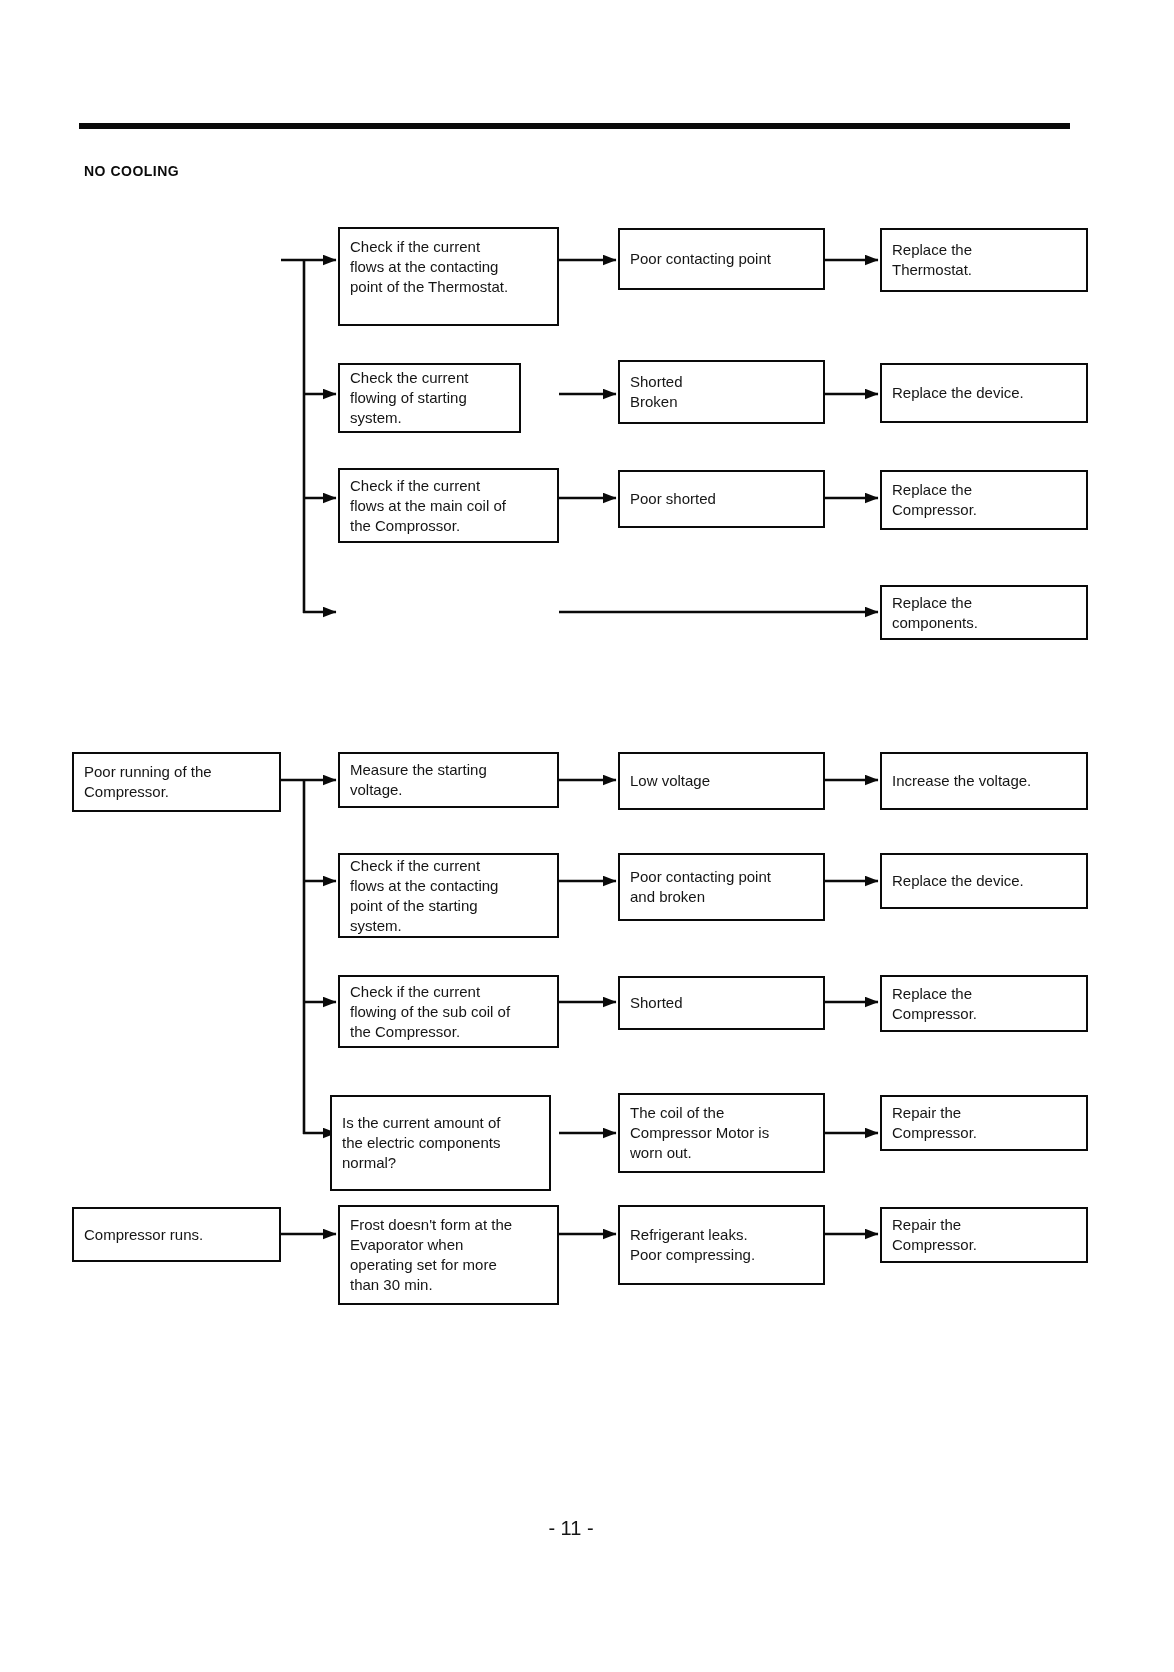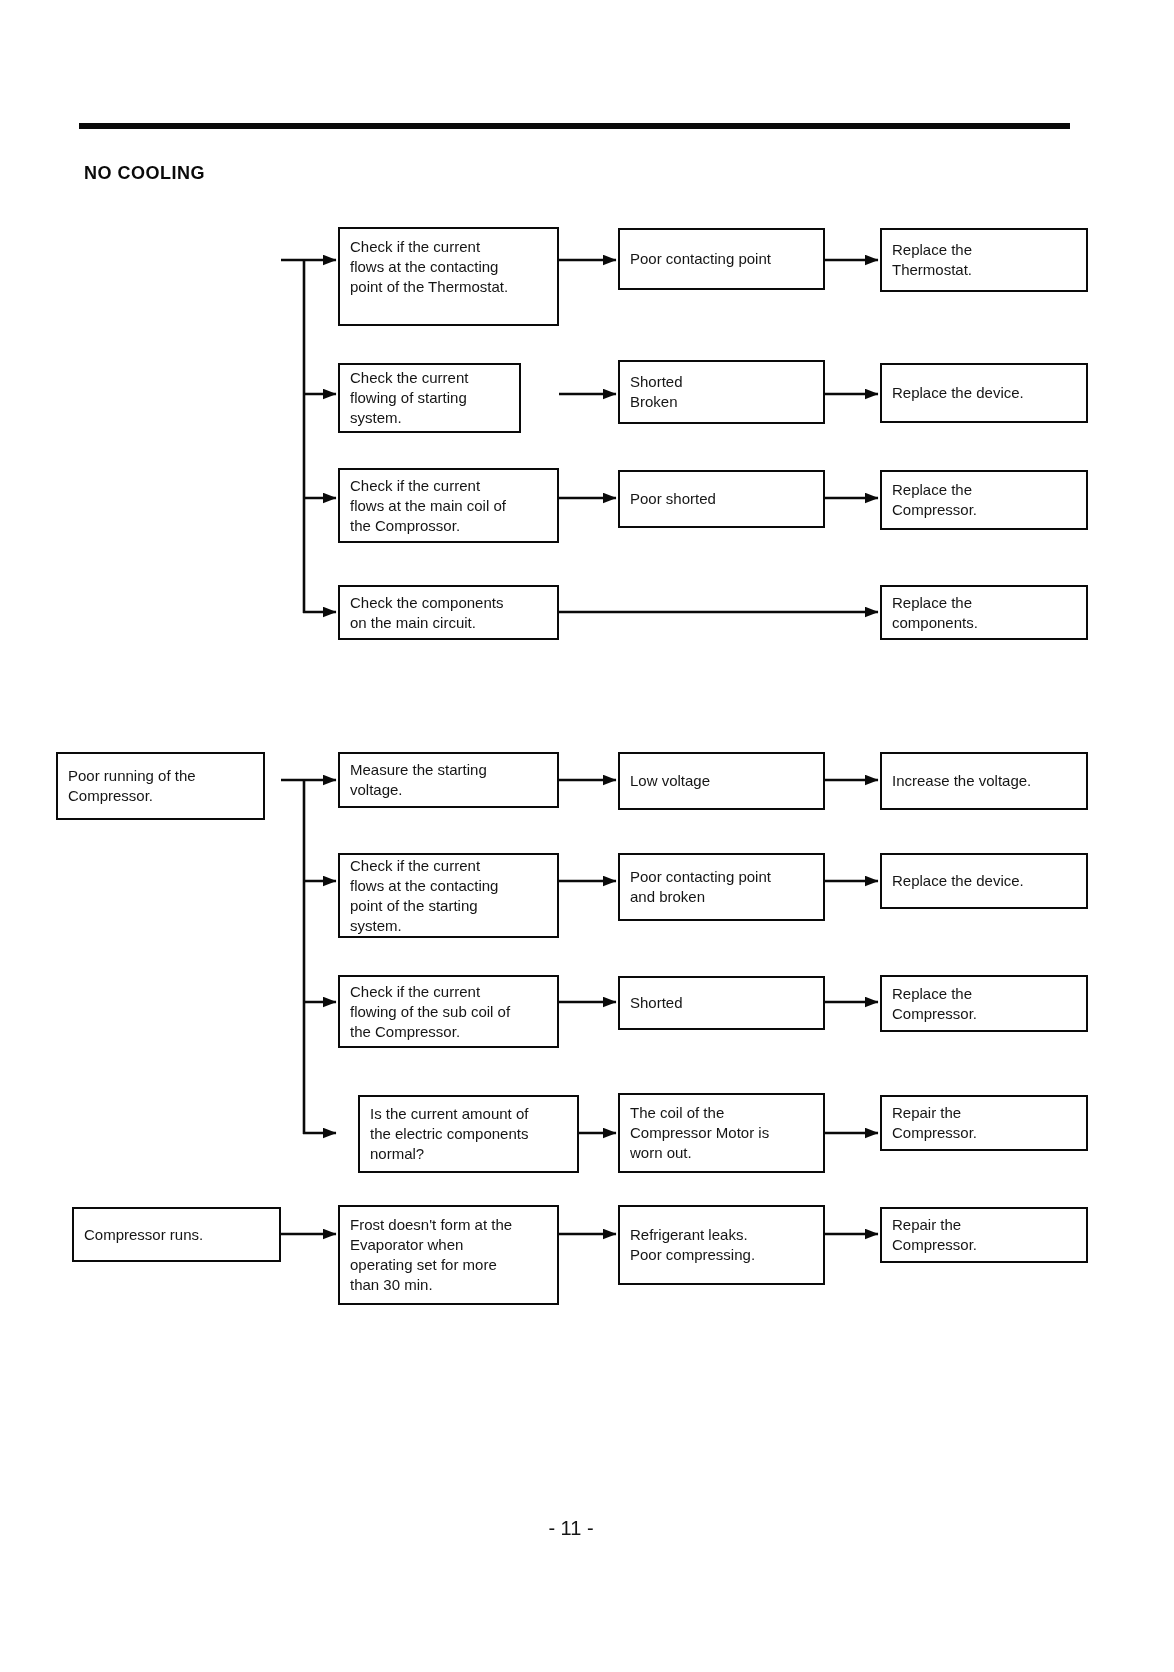--- a/index.html
+++ b/index.html
@@ -12,21 +12,21 @@
     overflow:hidden;
   }
   .rule{
     position:absolute;
     left:79px;top:123px;width:991px;height:6px;
     background:#0a0a0a;
   }
   .title{
     position:absolute;
     left:84px;top:163px;
-    font-size:18px;font-weight:700;
+    font-size:14px;font-weight:700;
     letter-spacing:0.5px;
     color:#0a0a0a;
   }
   .connectors{
     position:absolute;left:0;top:0;
   }
   .box{
     position:absolute;
     box-sizing:border-box;
     border:2px solid #0a0a0a;
@@ -112,26 +112,24 @@
 Broken</div>
   <div class="box" style="left:880px;top:363px;width:208px;height:60px">Replace the device.</div>
 
   <div class="box" style="left:338px;top:468px;width:221px;height:75px">Check if the current
 flows at the main coil of
 the Comprossor.</div>
   <div class="box" style="left:618px;top:470px;width:207px;height:58px">Poor shorted</div>
   <div class="box" style="left:880px;top:470px;width:208px;height:60px">Replace the
 Compressor.</div>
 
-  <div class="box" style="left:338px;top:585px;width:221px;height:55px">Check the components
-on the main circuit.</div>
   <div class="box" style="left:880px;top:585px;width:208px;height:55px">Replace the
 components.</div>
 
-  <div class="box" style="left:56px;top:752px;width:209px;height:68px">Poor running of the
+  <div class="box" style="left:72px;top:752px;width:209px;height:60px">Poor running of the
 Compressor.</div>
 
   <div class="box" style="left:338px;top:752px;width:221px;height:56px">Measure the starting
 voltage.</div>
   <div class="box" style="left:618px;top:752px;width:207px;height:58px">Low voltage</div>
   <div class="box" style="left:880px;top:752px;width:208px;height:58px">Increase the voltage.</div>
 
   <div class="box" style="left:338px;top:853px;width:221px;height:85px">Check if the current
 flows at the contacting
 point of the starting
@@ -140,21 +138,21 @@
 and broken</div>
   <div class="box" style="left:880px;top:853px;width:208px;height:56px">Replace the device.</div>
 
   <div class="box" style="left:338px;top:975px;width:221px;height:73px">Check if the current
 flowing of the sub coil of
 the Compressor.</div>
   <div class="box" style="left:618px;top:976px;width:207px;height:54px">Shorted</div>
   <div class="box" style="left:880px;top:975px;width:208px;height:57px">Replace the
 Compressor.</div>
 
-  <div class="box" style="left:358px;top:1095px;width:221px;height:78px">Is the current amount of
+  <div class="box" style="left:330px;top:1095px;width:221px;height:96px">Is the current amount of
 the electric components
 normal?</div>
   <div class="box" style="left:618px;top:1093px;width:207px;height:80px">The coil of the
 Compressor Motor is
 worn out.</div>
   <div class="box" style="left:880px;top:1095px;width:208px;height:56px">Repair the
 Compressor.</div>
 
   <div class="box" style="left:72px;top:1207px;width:209px;height:55px">Compressor runs.</div>
 

